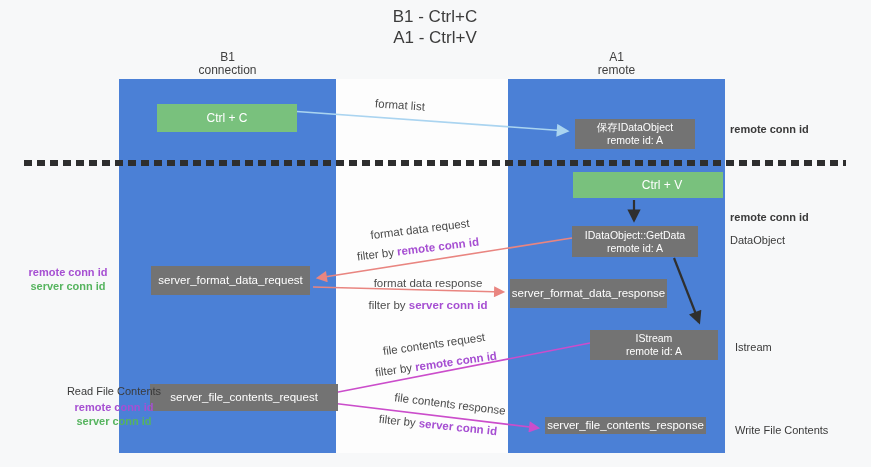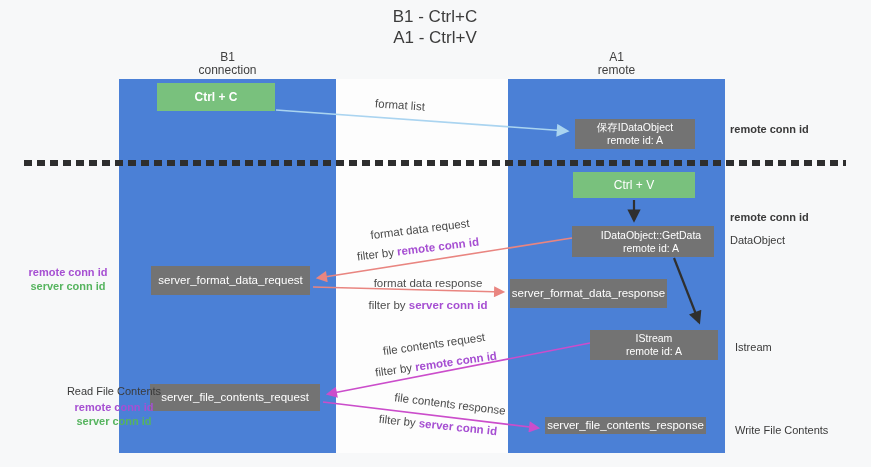--- a/index.html
+++ b/index.html
@@ -83,52 +83,52 @@
     </defs>
     <line x1="276" y1="110" x2="567" y2="131" stroke="#aad4f0" stroke-width="1.6" marker-end="url(#mblue)"></line>
     <line x1="634" y1="200" x2="634" y2="220" stroke="#2f2f2f" stroke-width="2.2" marker-end="url(#mblack)"></line>
     <line x1="674" y1="258" x2="699" y2="322" stroke="#2f2f2f" stroke-width="2.2" marker-end="url(#mblack)"></line>
     <line x1="572" y1="238" x2="318" y2="278" stroke="#e98580" stroke-width="1.6" marker-end="url(#msalmon)"></line>
     <line x1="313" y1="287" x2="503" y2="292" stroke="#e98580" stroke-width="1.6" marker-end="url(#msalmon)"></line>
     <line x1="590" y1="343" x2="328" y2="394" stroke="#cb4dcb" stroke-width="1.6" marker-end="url(#mmagenta)"></line>
     <line x1="323" y1="402" x2="538" y2="428" stroke="#cb4dcb" stroke-width="1.6" marker-end="url(#mmagenta)"></line>
   </svg>
 
-  <div class="node green" style="left:157px;top:83px;width:118px;height:28px;font-weight:bold;">
+  <div class="node green" style="left:157px;top:104px;width:140px;height:28px;">
     <div>Ctrl + C</div>
   </div>
 
   <div class="node orange small" style="left:575px;top:119px;width:120px;height:30px;">
     <div>保存IDataObject</div>
     <div>remote id: A</div>
   </div>
 
-  <div class="node green" style="left:573px;top:172px;width:122px;height:26px;">
+  <div class="node green" style="left:573px;top:172px;width:122px;height:26px;padding-left:28px;">
     <div>Ctrl + V</div>
   </div>
 
-  <div class="node orange small" style="left:572px;top:226px;width:126px;height:31px;padding-left:16px;">
+  <div class="node orange small" style="left:572px;top:226px;width:126px;height:31px;">
     <div>IDataObject::GetData</div>
     <div>remote id: A</div>
   </div>
 
   <div class="node orange" style="left:151px;top:266px;width:159px;height:29px;">
     <div>server_format_data_request</div>
   </div>
 
   <div class="node orange" style="left:510px;top:279px;width:157px;height:29px;">
     <div>server_format_data_response</div>
   </div>
 
   <div class="node orange small" style="left:590px;top:330px;width:128px;height:30px;">
     <div>IStream</div>
     <div>remote id: A</div>
   </div>
 
-  <div class="node orange" style="left:150px;top:384px;width:170px;height:27px;">
+  <div class="node orange" style="left:150px;top:384px;width:188px;height:27px;">
     <div>server_file_contents_request</div>
   </div>
 
   <div class="node orange" style="left:545px;top:417px;width:161px;height:17px;">
     <div>server_file_contents_response</div>
   </div>
 
   <div class="elabel" style="left:400px;top:99px;transform:translateX(-50%) rotate(4deg);">format list</div>
 
   <div class="elabel" style="left:420px;top:223px;transform:translateX(-50%) rotate(-7deg);">format data request</div>

